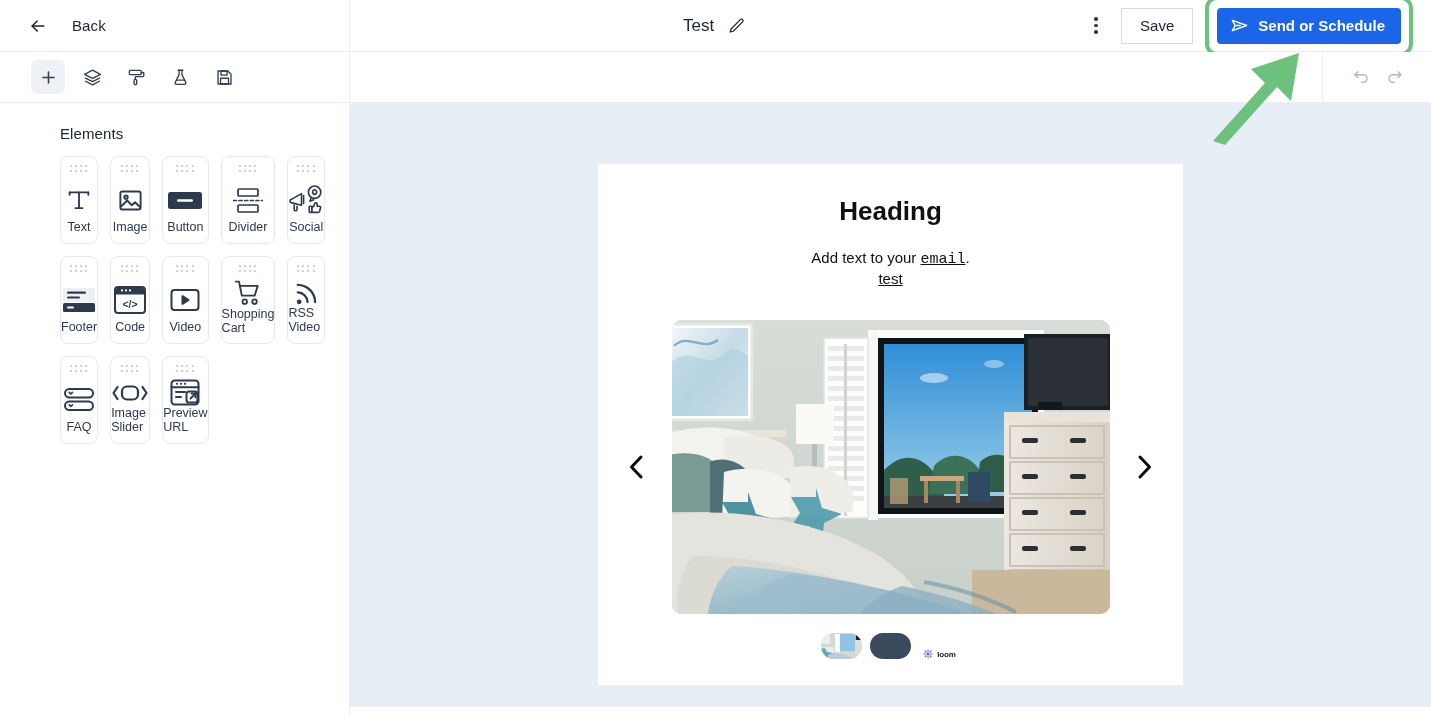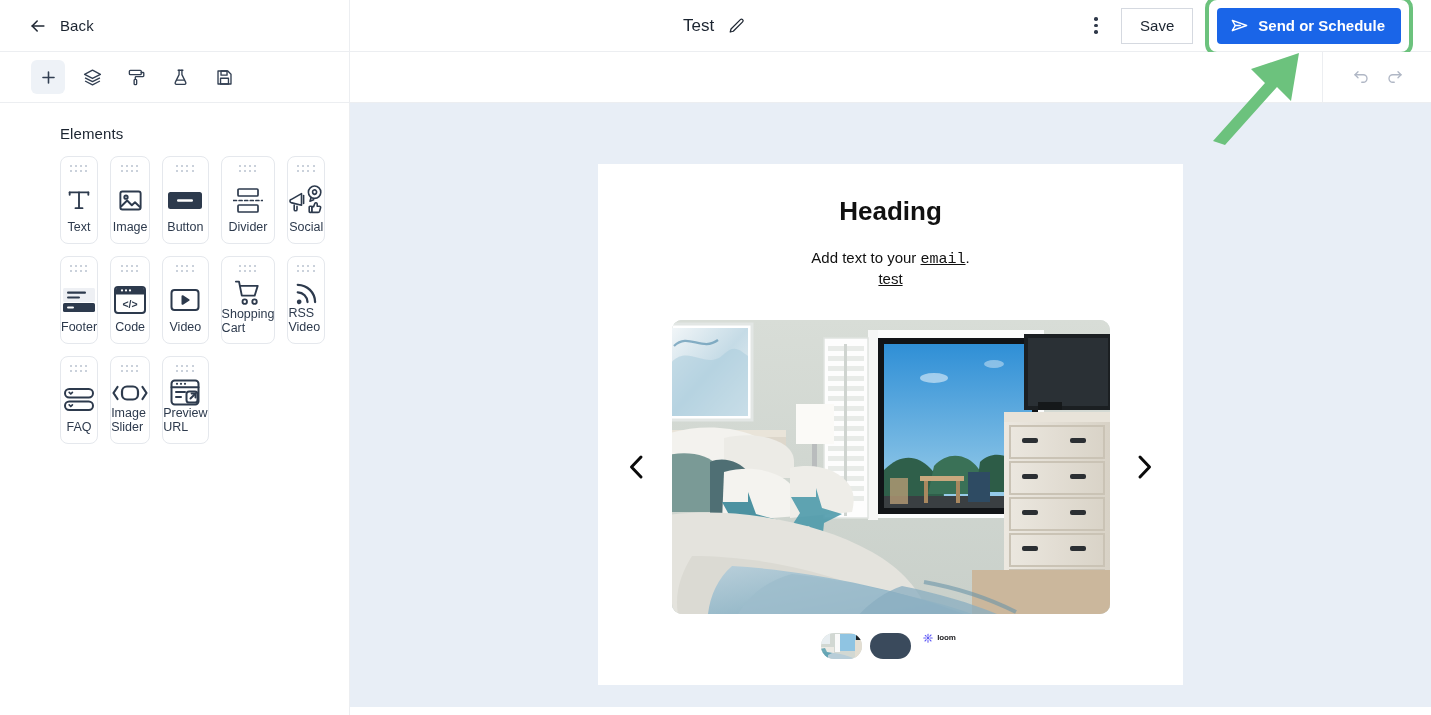--- a/index.html
+++ b/index.html
@@ -12,21 +12,21 @@
   #app { position: relative; width: 1431px; height: 715px; background:#fff; }
 
   
   .topbar {
     position: absolute; left:0; top:0; width:1431px; height:52px;
     background:#ffffff; border-bottom:1px solid #eceef1;
     display:flex; align-items:center;
   }
   .back-zone {
     width:350px; height:52px; display:flex; align-items:center;
-    padding-left:28px; gap:12px; border-right:1px solid #eceef1;
+    padding-left:28px; gap:24px; border-right:1px solid #eceef1;
     cursor:pointer;
   }
   .back-arrow { width:20px; height:20px; display:block; color:#1f2733; }
   .back-label { font-size:15px; color:#1b2430; font-weight:500; letter-spacing:.1px;}
 
   .title-zone {
     flex:1; height:52px; display:flex; align-items:center; justify-content:center;
     gap:14px;
   }
   .doc-title { font-size:17px; color:#1b2430; font-weight:400; }
@@ -148,21 +148,21 @@
   }
   .thumbs {
     display:flex; gap:8px; justify-content:center; margin-top:16px; padding-bottom:26px;
   }
   .thumb {
     width:41px; height:26px; border-radius:13px; overflow:hidden; cursor:pointer;
     position:relative; background:#fff;
   }
   .thumb.dark { background:#3a4a5c; }
   .thumb.loom {
-    background:#fff; display:flex; align-items:flex-start; justify-content:center; gap:4px;
+    background:#fff; display:flex; align-items:flex-end; justify-content:center; gap:4px;
     width:42px;
   }
   .loom-mark { width:10px; height:10px; display:block; }
   .loom-text { font-size:8px; font-weight:bold; color:#1b1b1f; letter-spacing:-.1px;}
 
   
   .annot-arrow { position:absolute; left:1195px; top:45px; pointer-events:none; z-index:40;}
 </style>
 </head>
 <body>

